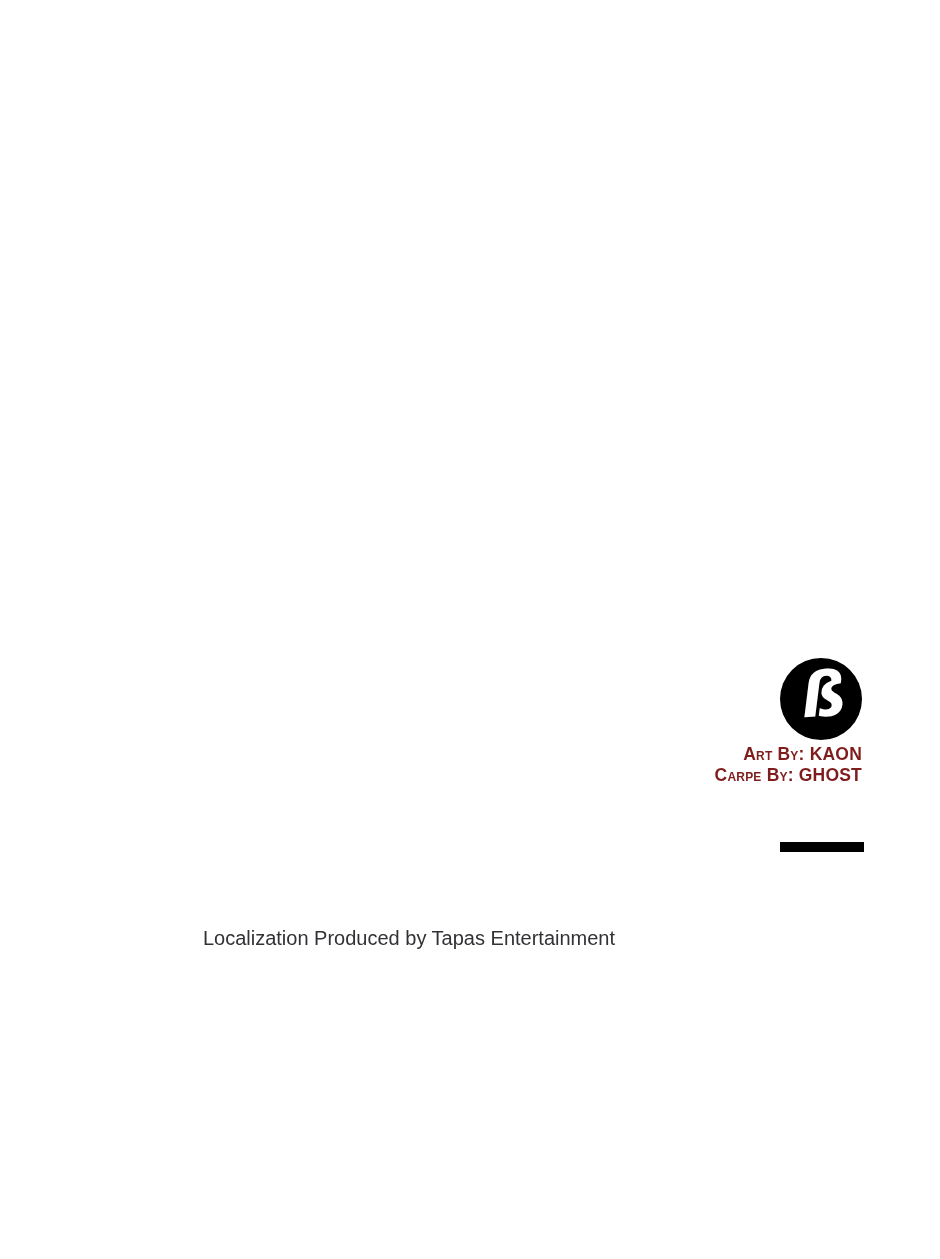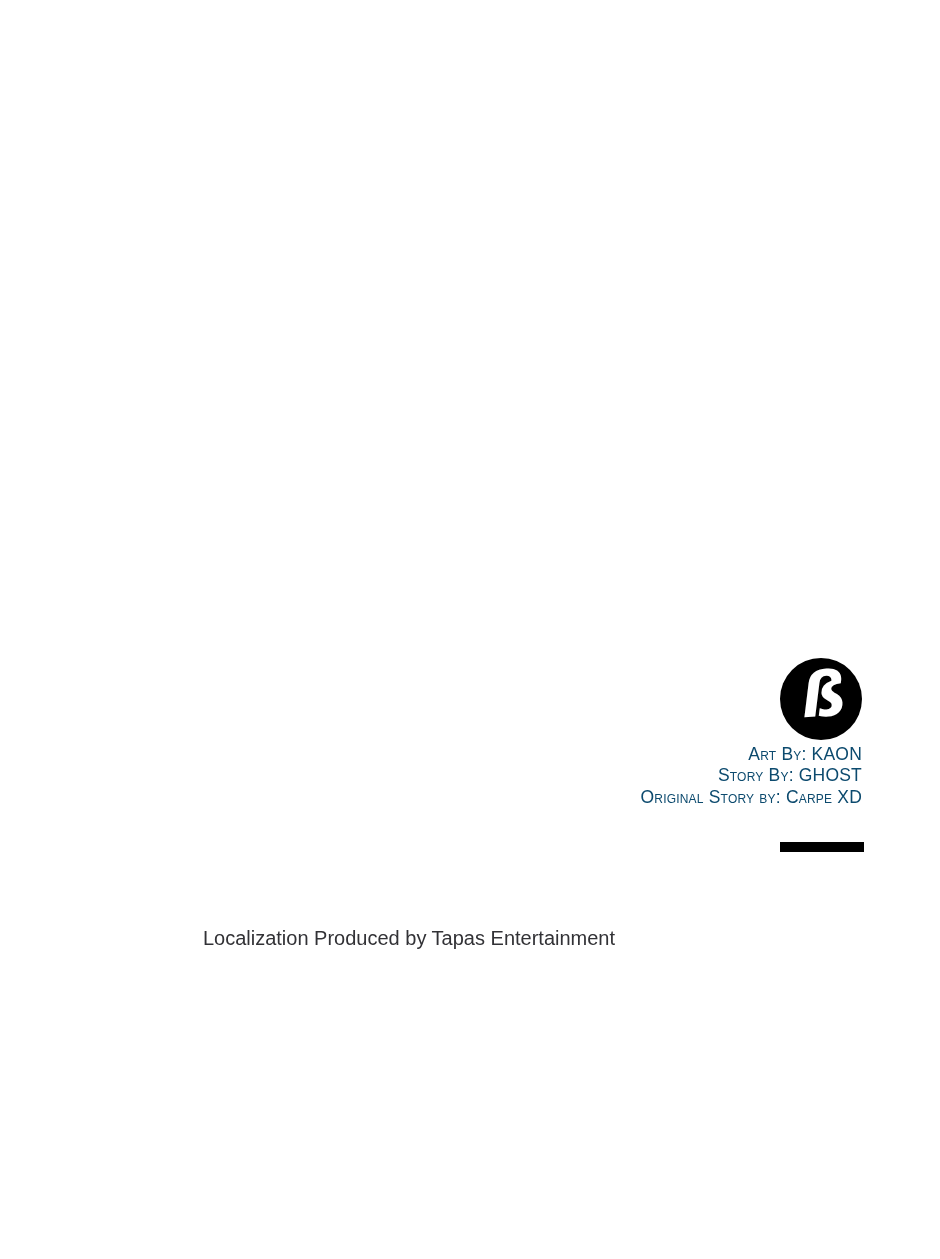--- a/index.html
+++ b/index.html
@@ -34,22 +34,22 @@
     font-size: 62px;
     line-height: 1;
     transform: translate(2px, -4px) rotate(-4deg);
     user-select: none;
   }
   .credits {
     position: absolute;
     top: 744px;
     right: 78px;
     text-align: right;
-    color: #0c4a6e;
-    font-weight: normal;
+    color: #7f1d1d;
+    font-weight: bold;
     font-variant: small-caps;
     font-size: 17.5px;
     line-height: 21.4px;
     letter-spacing: 0.2px;
     white-space: nowrap;
   }
   .divider-bar {
     position: absolute;
     left: 780px;
     top: 842px;
@@ -73,21 +73,20 @@
 <body>
 
 <div class="page">
 
   <div class="logo-circle">
     <span class="logo-glyph">ß</span>
   </div>
 
   <div class="credits">
     <div class="credit-line">Art By: KAON</div>
-    <div class="credit-line">Story By: GHOST</div>
-    <div class="credit-line">Original Story by: Carpe XD</div>
+    <div class="credit-line">Carpe By: GHOST</div>
   </div>
 
   <div class="divider-bar"></div>
 
   <div class="footer-line">Localization Produced by Tapas Entertainment</div>
 
 </div>
 
 </body></html>

